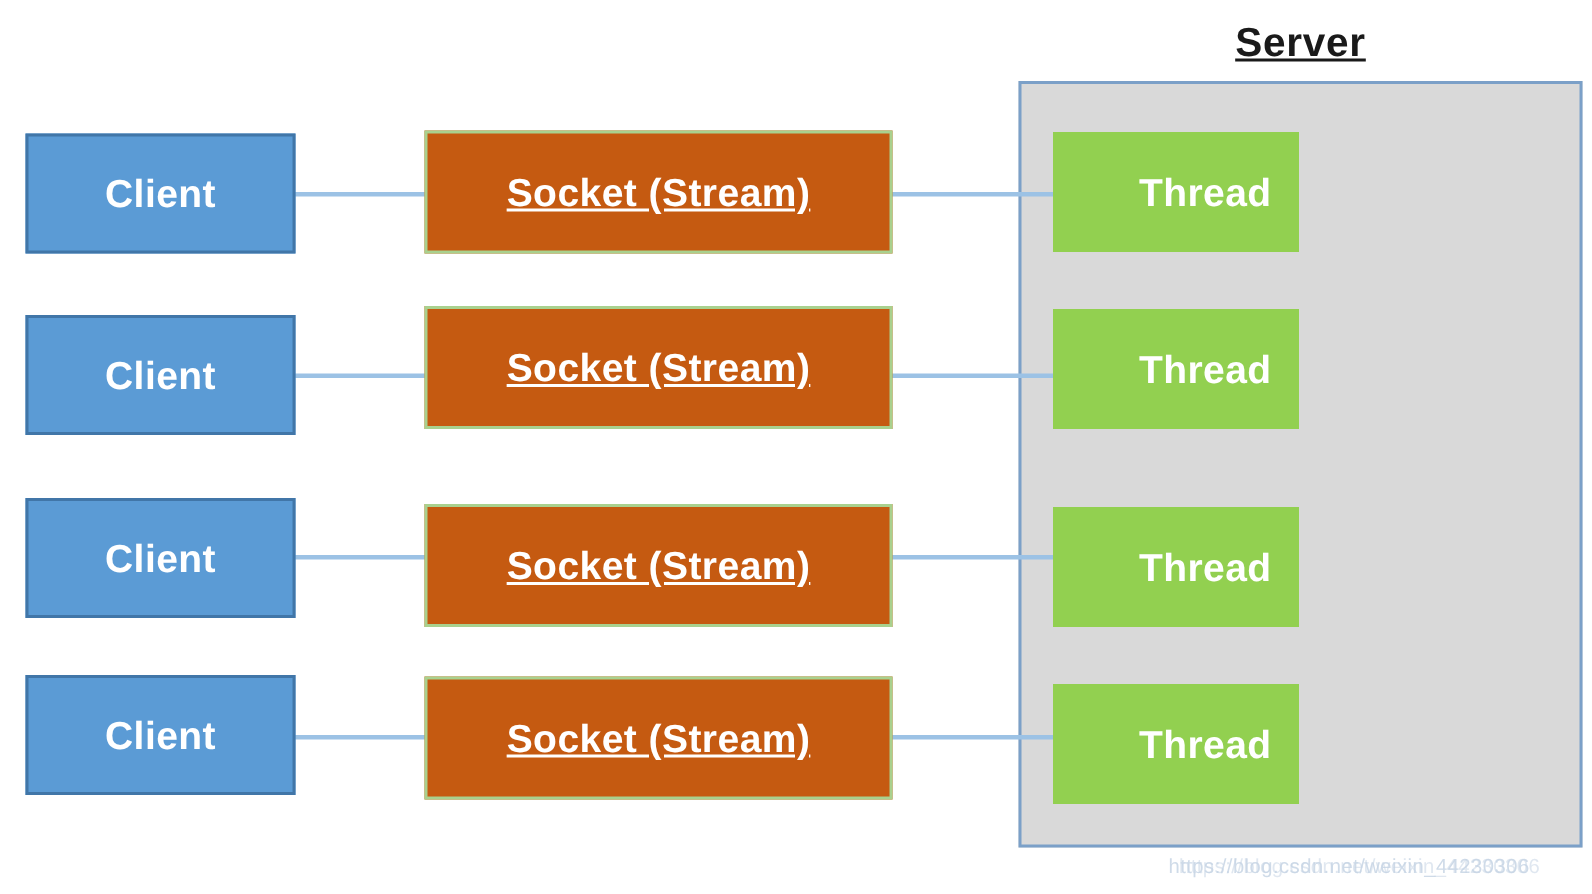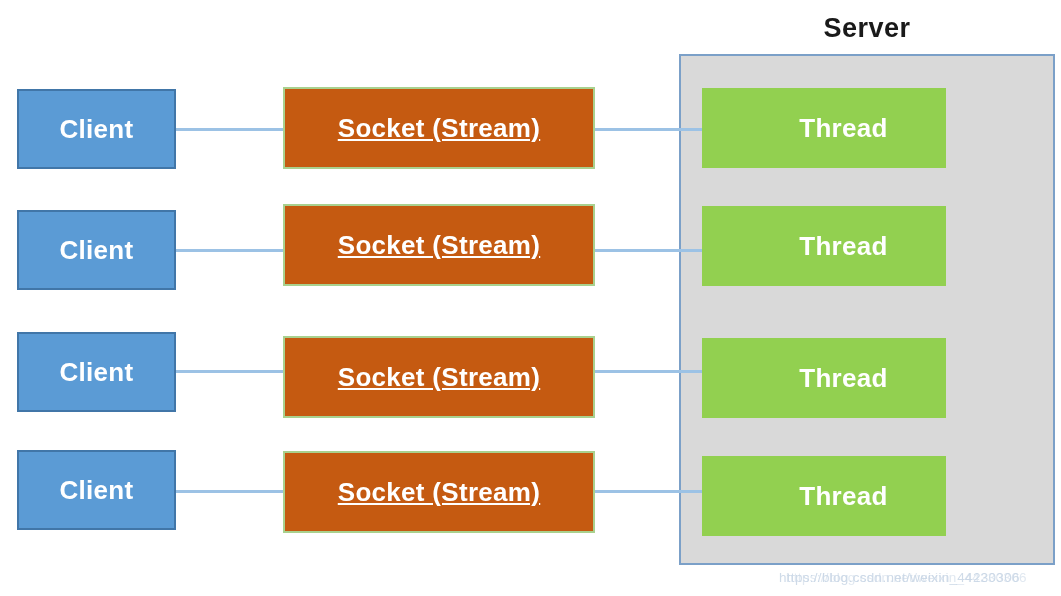--- a/index.html
+++ b/index.html
@@ -17,36 +17,37 @@
     background:var(--server-fill);
     border:2px solid var(--server-border);
     z-index:1;
   }
   .server-title{
     position:absolute;left:679px;top:13px;width:376px;
     text-align:center;
     font-size:27px;font-weight:600;color:var(--title-color);
     letter-spacing:0.5px;
     z-index:4;
+    text-decoration:underline;
   }
   
   .node{
     position:absolute;
     box-sizing:border-box;
     display:flex;align-items:center;justify-content:center;
     color:var(--box-text);
     font-size:26px;font-weight:bold;
     letter-spacing:0.3px;
     z-index:3;
   }
-  .client{left:17px;width:159px;height:80px;
+  .client{left:17px;width:180px;height:80px;
     background:var(--client-fill);border:2px solid var(--client-border);}
   .socket{left:283px;width:312px;height:82px;
     background:var(--socket-fill);border:2px solid var(--socket-border);text-decoration:underline;}
-  .thread{left:702px;width:244px;height:80px;
+  .thread{left:702px;width:164px;height:80px;
     background:var(--thread-fill);border:none;padding-left:39px;}
   
   .client.r1{top:89px}  .client.r2{top:210px} .client.r3{top:332px} .client.r4{top:450px}
   .socket.r1{top:87px}  .socket.r2{top:204px} .socket.r3{top:336px} .socket.r4{top:451px}
   .thread.r1{top:88px}  .thread.r2{top:206px} .thread.r3{top:338px} .thread.r4{top:456px}
   
   .line{
     position:absolute;height:3px;
     background:var(--connector);
     z-index:2;

